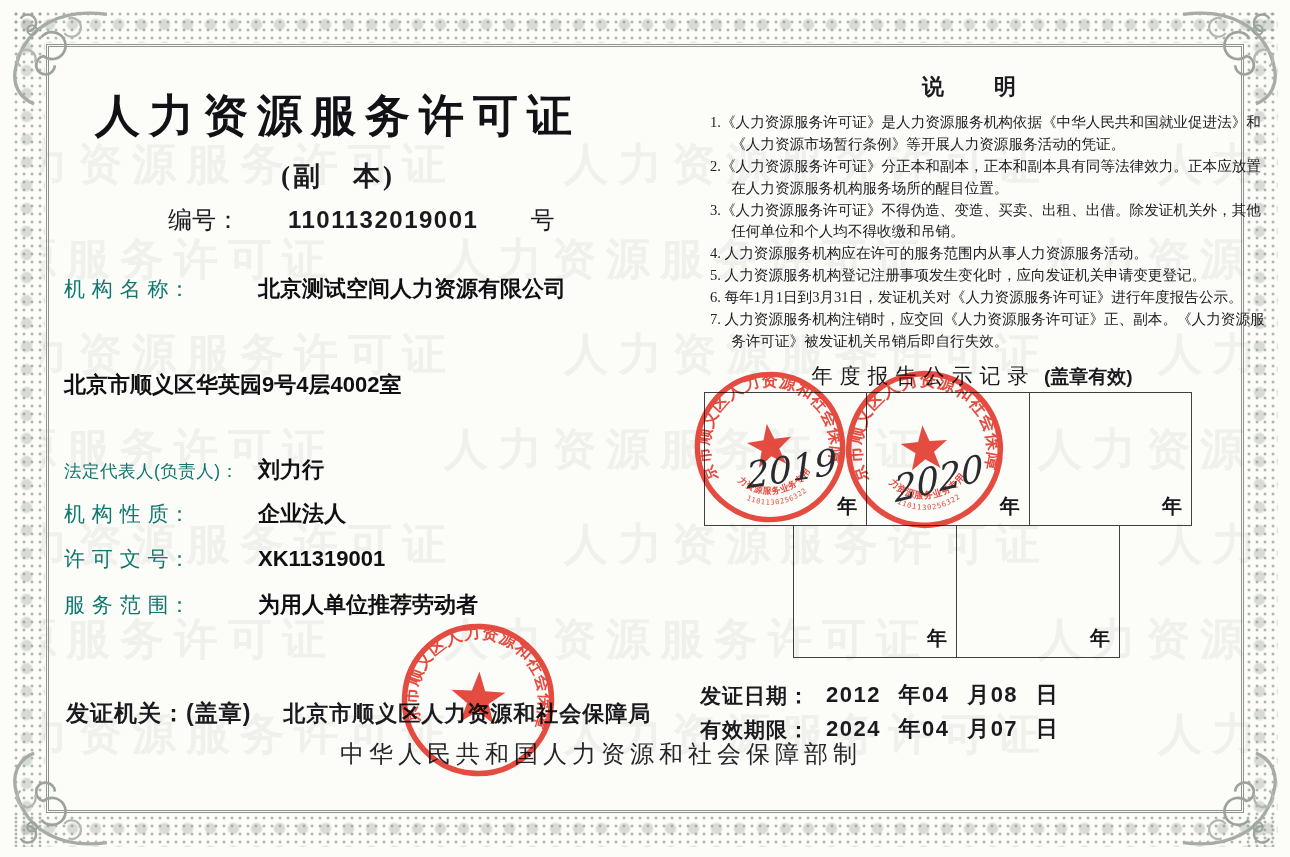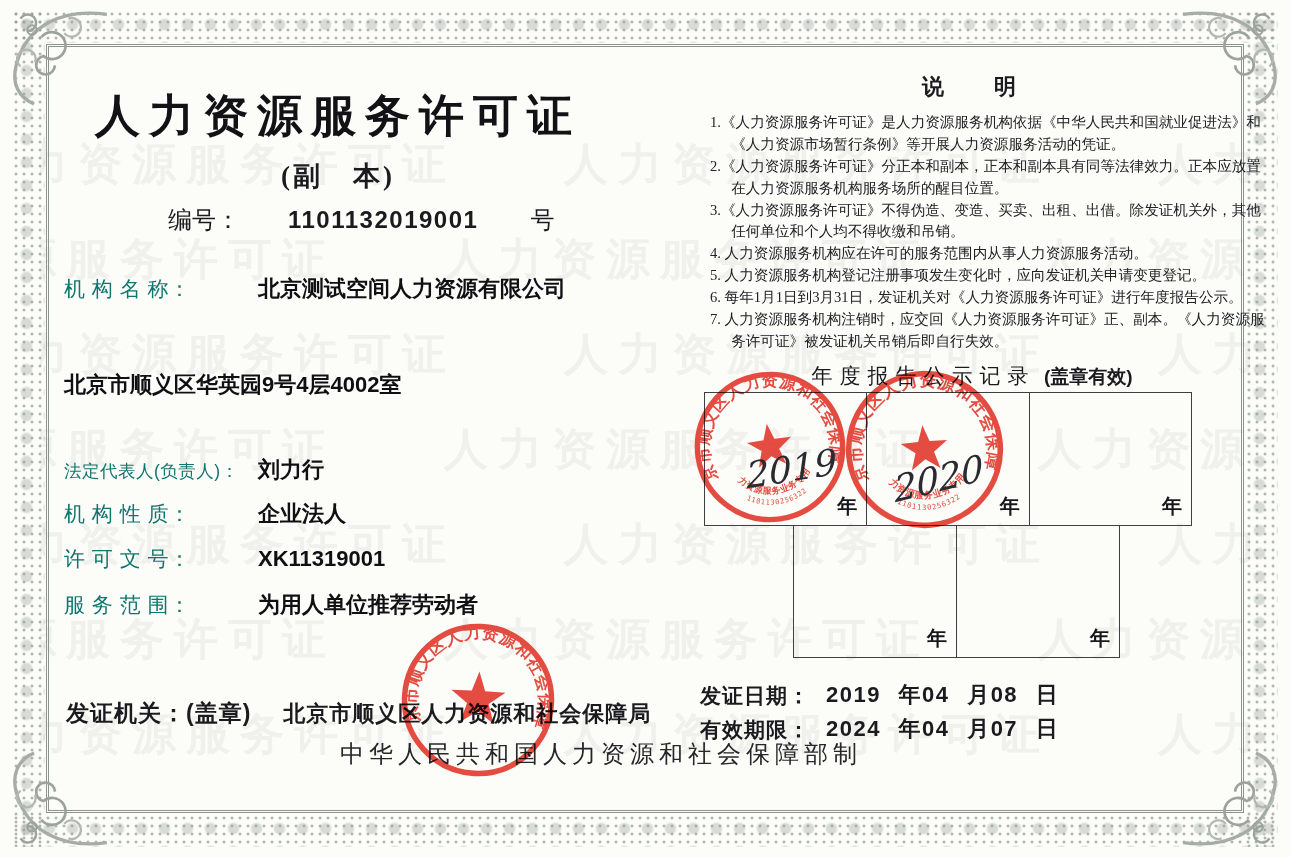--- a/index.html
+++ b/index.html
@@ -247,21 +247,21 @@
       <div class="cell">
         <span class="year">年</span>
       </div>
       <div class="cell">
         <span class="year">年</span>
       </div>
     </div>
 
     <div class="abs date-row date-issue">
       <span class="d-label">发证日期：</span>
-      <span class="d-value">2019 年04 月08 日</span>
+      <span class="d-value">2012 年04 月08 日</span>
     </div>
     <div class="abs date-row date-valid">
       <span class="d-label">有效期限：</span>
       <span class="d-value">2024 年04 月07 日</span>
     </div>
 
     <div class="stamp stamp1">
       <svg viewBox="0 0 200 200">
         <defs>
           <path id="arcT1" d="M 26.7,126.5 A 78,78 0 1 1 173.3,126.5" fill="none"></path>

